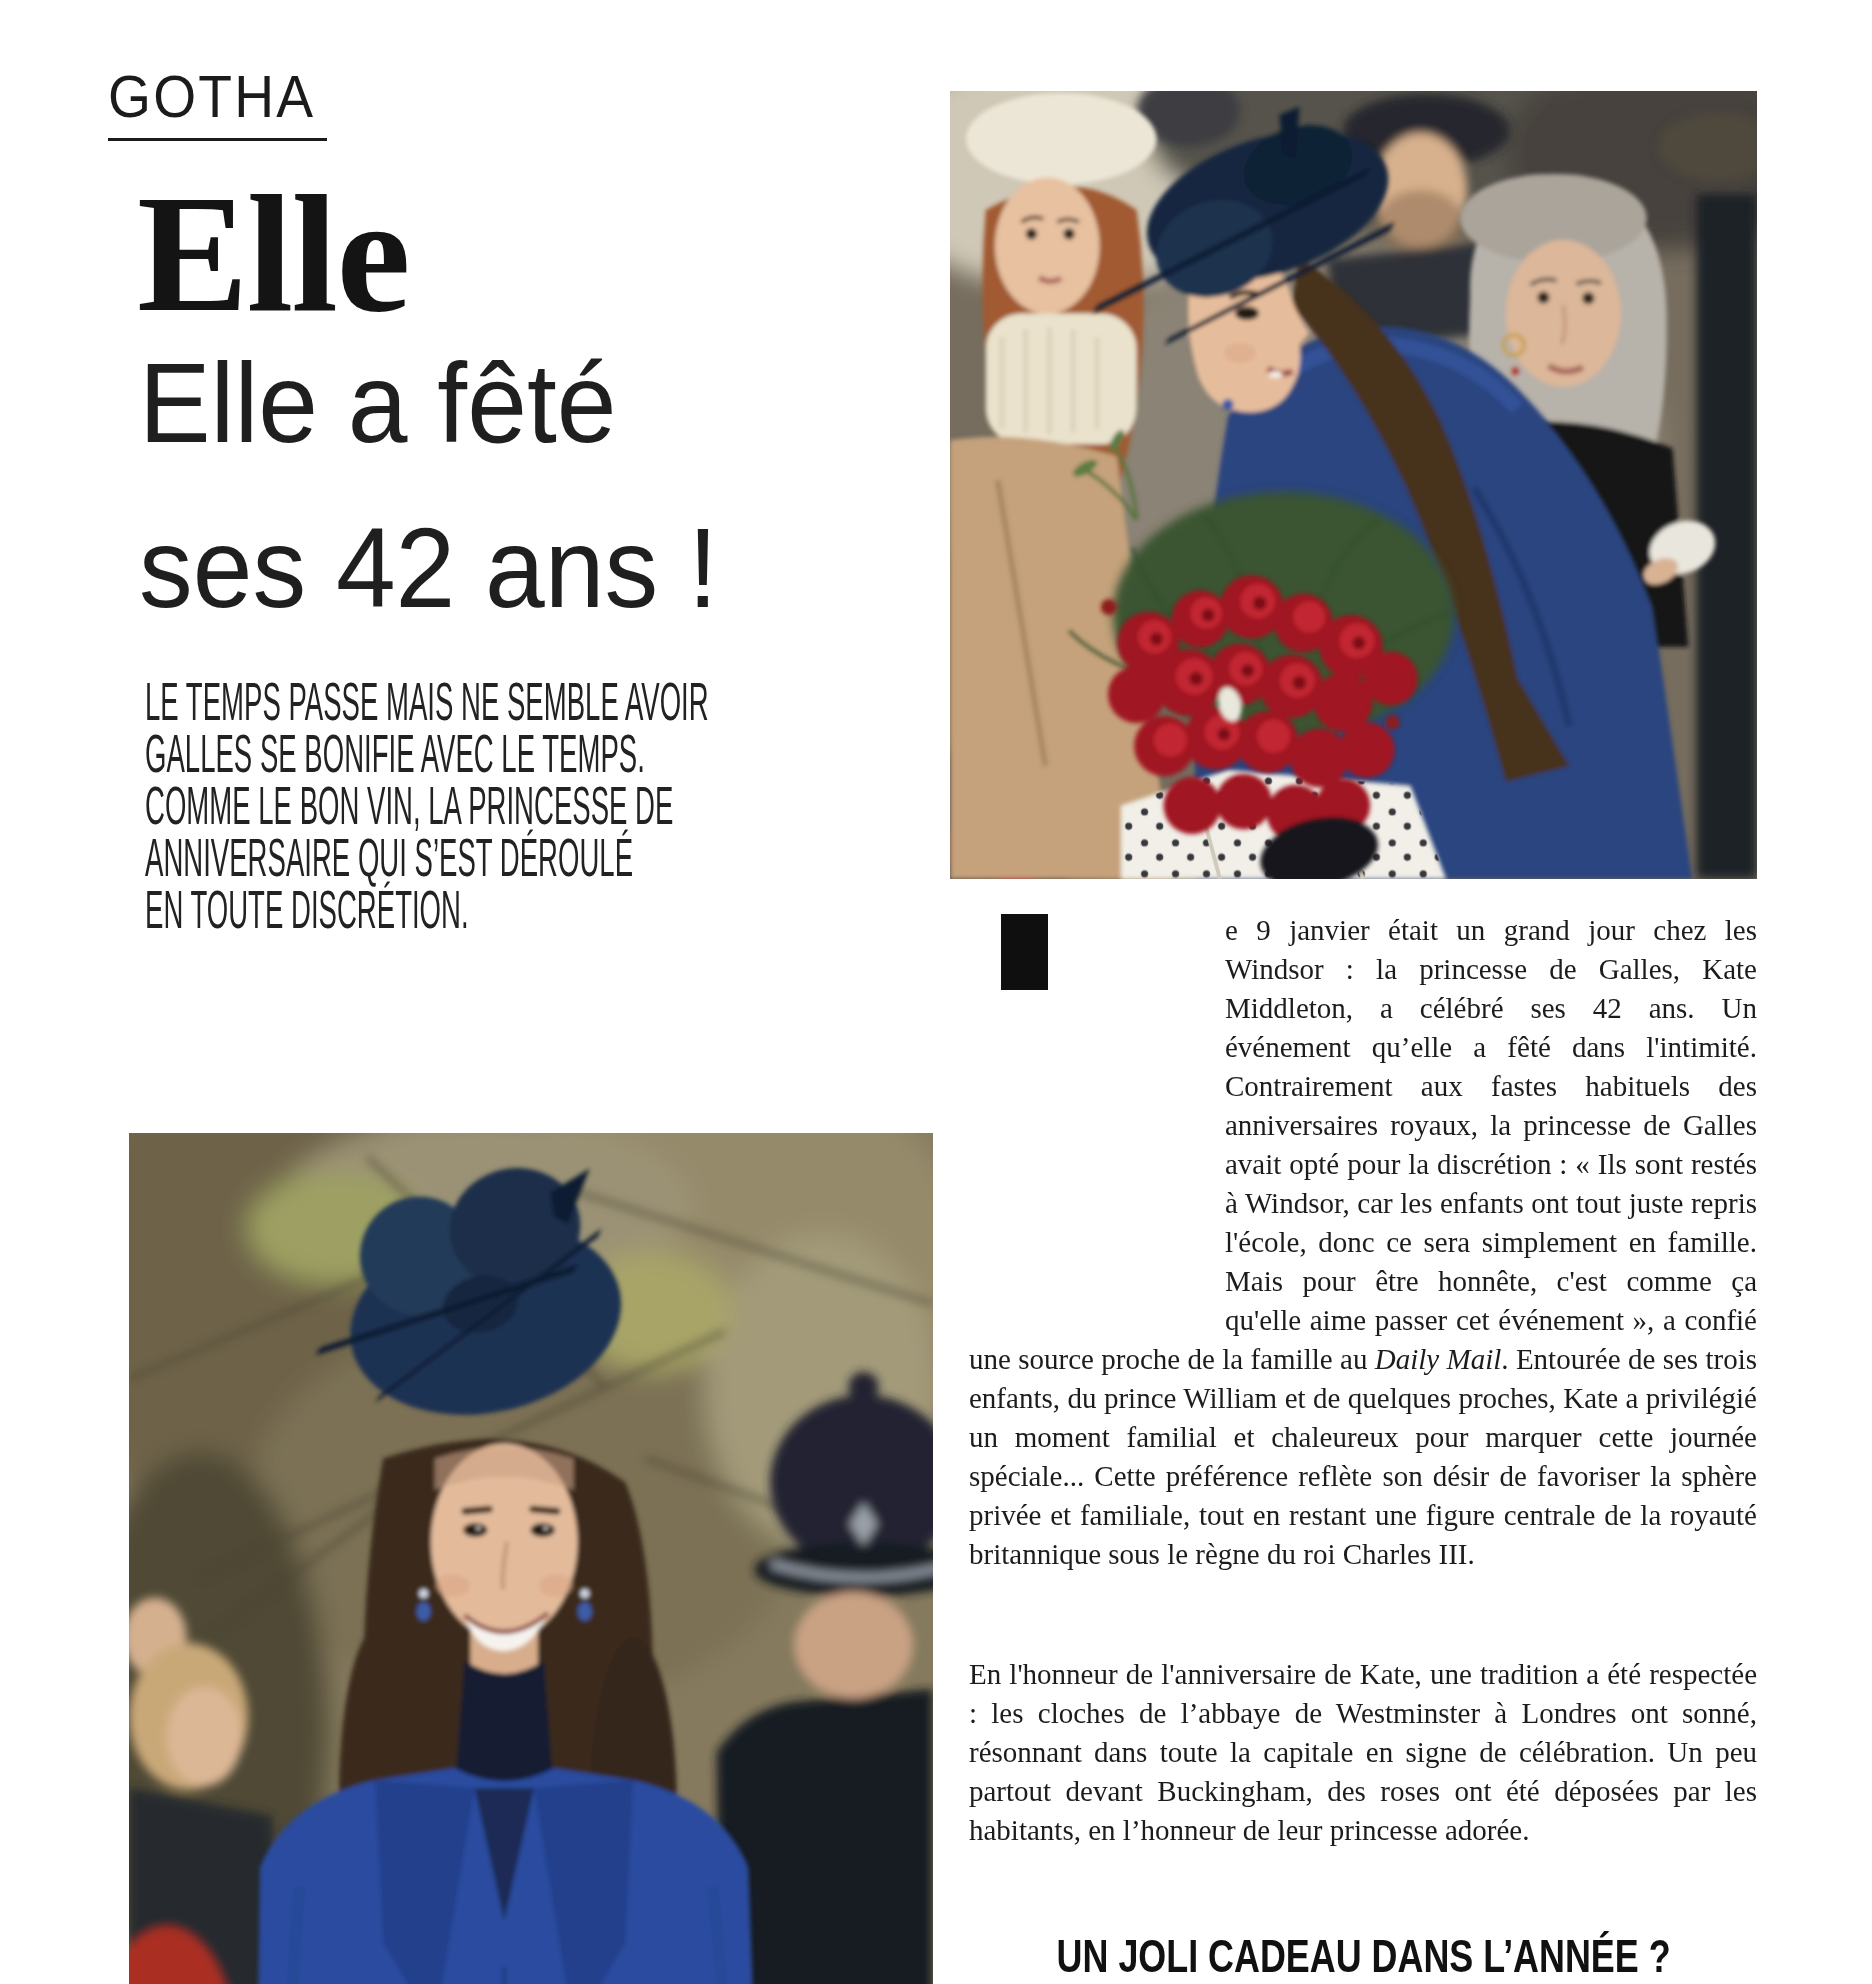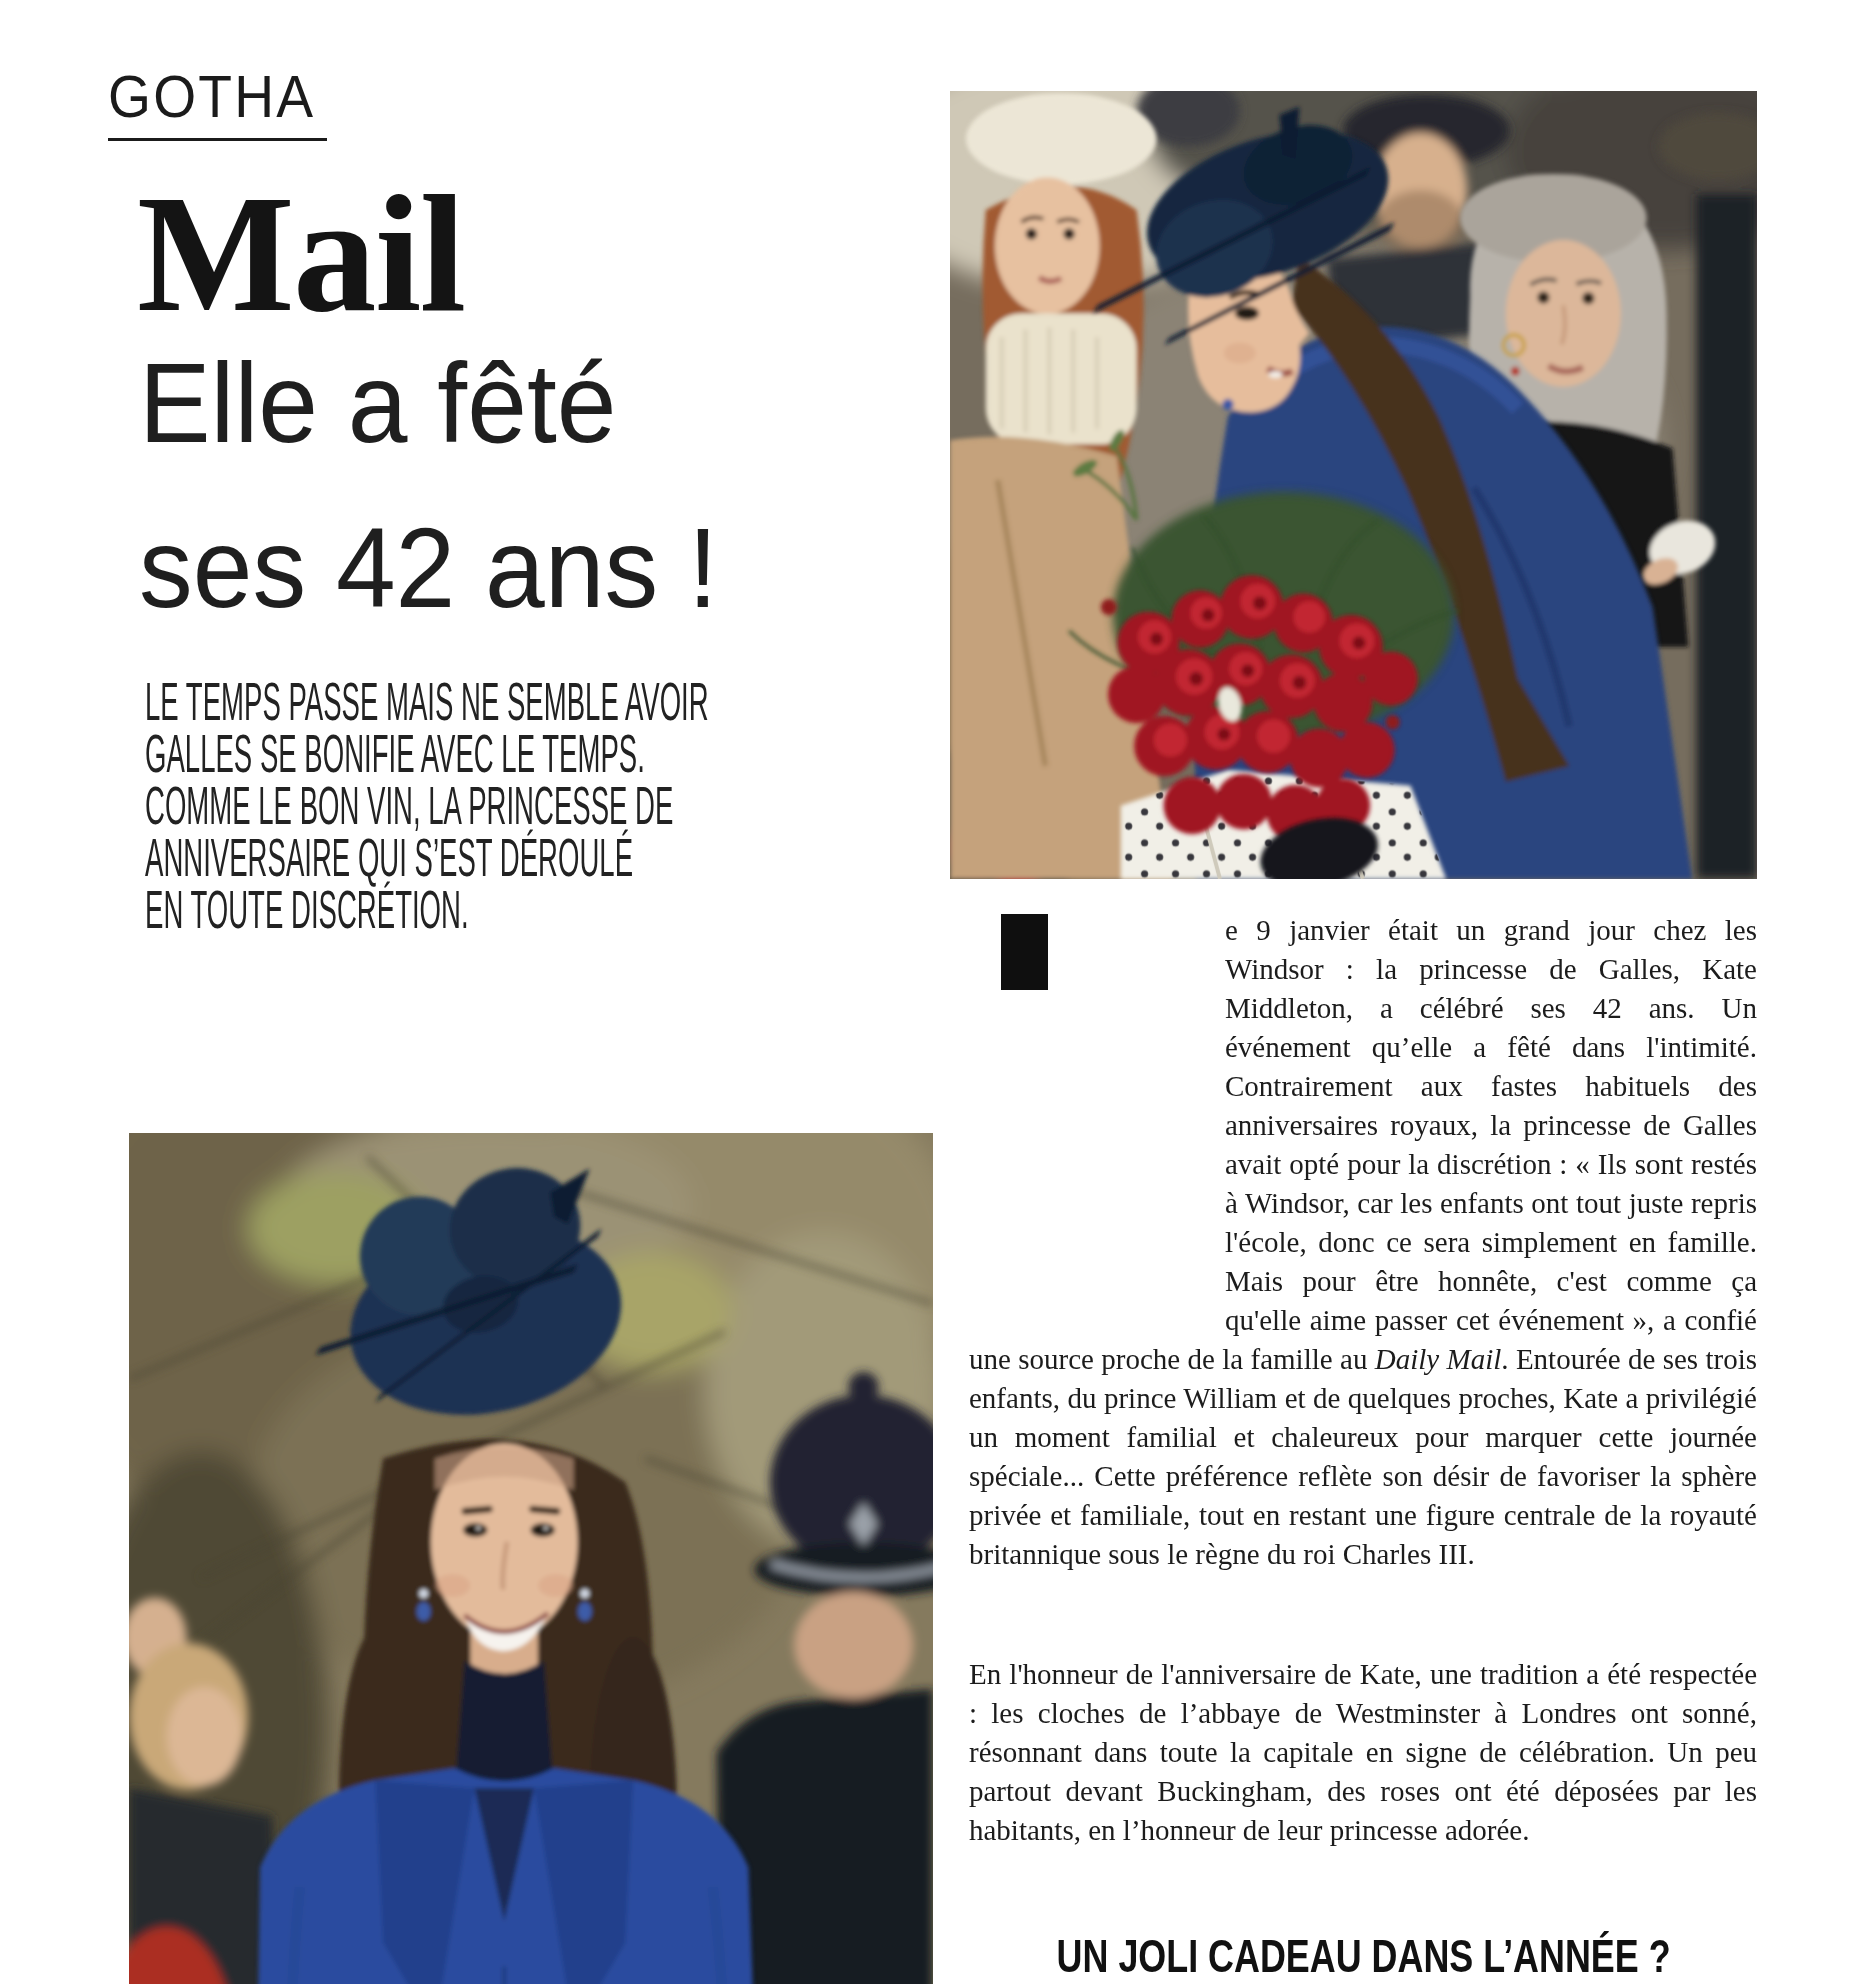--- a/index.html
+++ b/index.html
@@ -80,21 +80,21 @@
 </style>
 </head>
 <body>
 
 <div class="page">
 
   <div class="abs kicker">
     <span class="inner">GOTHA</span>
   </div>
 
-  <div class="abs title">Mail</div>
+  <div class="abs title">Elle</div>
   <div class="abs subtitle sub1">
     <span class="inner">Elle a fêté</span>
   </div>
   <div class="abs subtitle sub2">
     <span class="inner">ses 42 ans !</span>
   </div>
 
   <div class="abs intro">
       <div class="line"><span class="line-inner">LE TEMPS PASSE MAIS NE SEMBLE AVOIR</span></div>
       <div class="line"><span class="line-inner">GALLES SE BONIFIE AVEC LE TEMPS.</span></div>

